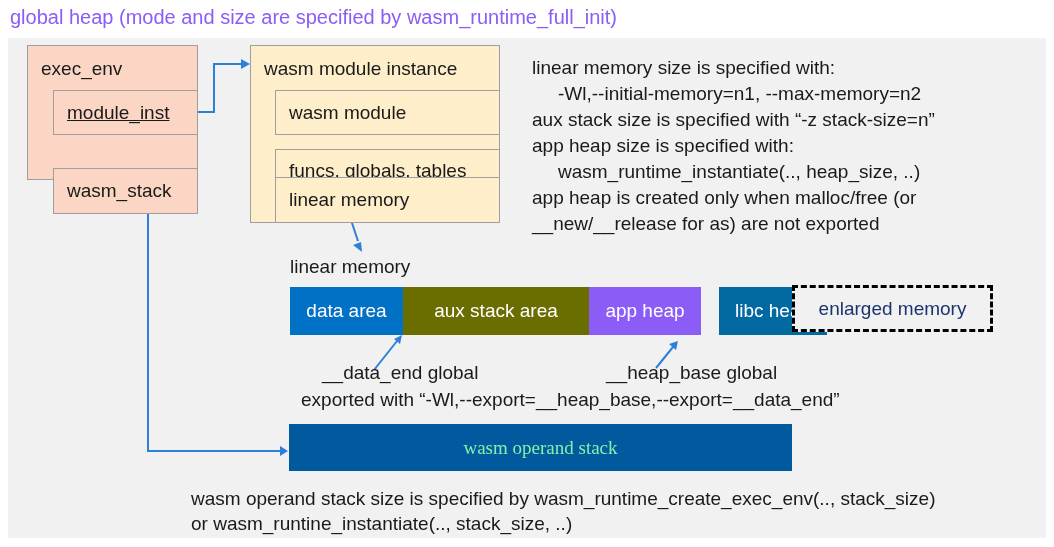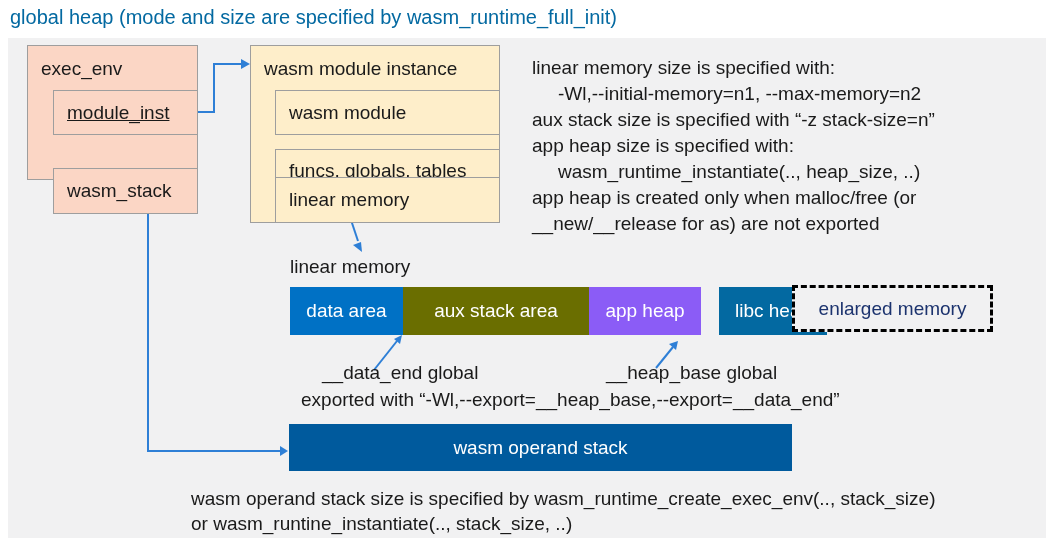--- a/index.html
+++ b/index.html
@@ -1,18 +1,18 @@
 <!DOCTYPE html>
 <html><head>
 <meta charset="utf-8">
 <style>
   html,body{margin:0;padding:0;background:#fff;}
   .stage{position:relative;width:1054px;height:547px;background:#fff;
          font-family:"Liberation Sans", sans-serif;color:#1a1a1a;overflow:hidden;}
-  .title{position:absolute;left:10px;top:6px;font-size:20px;color:#0369a1;}
+  .title{position:absolute;left:10px;top:6px;font-size:20px;color:#8b5cf6;}
   .panel{position:absolute;left:8px;top:38px;width:1038px;height:500px;background:#f1f1f2;}
   .overlay{position:absolute;left:0;top:0;width:1054px;height:547px;pointer-events:none;}
   .conn{fill:none;stroke:#2e7fd6;stroke-width:2;}
   .connf{fill:#2e7fd6;stroke:none;}
   .box{position:absolute;box-sizing:border-box;border:1px solid #9e9e9e;}
   .box-exec{left:27px;top:45px;width:171px;height:135px;background:#fbd6c5;}
   .box-inst{left:250px;top:45px;width:250px;height:178px;background:#feeeca;}
   .boxhead{position:absolute;box-sizing:border-box;display:flex;align-items:center;
            padding-left:13px;font-size:19px;}
   .row{position:absolute;box-sizing:border-box;border:1px solid #9e9e9e;display:flex;
@@ -28,21 +28,21 @@
   .seg-aux{width:186px;background:#6a6e00;}
   .seg-app{width:112px;background:#8b5cf6;}
   .seg-libc{width:108px;background:#0369a1;margin-left:18px;}
   .enlarged{position:absolute;left:792px;top:285px;width:201px;height:47px;box-sizing:border-box;
             border:3px dashed #000;background:#f1f1f2;color:#1c336e;display:flex;align-items:center;
             justify-content:center;font-size:19px;}
   .lbl-dataend{position:absolute;left:322px;top:362px;font-size:19px;text-align:right;}
   .lbl-heapbase{position:absolute;left:606px;top:362px;font-size:19px;}
   .lbl-exported{position:absolute;left:301px;top:389px;font-size:19px;}
   .opstack{position:absolute;left:289px;top:424px;width:503px;height:47px;background:#005a9d;
-           color:#ffffff;display:flex;align-items:center;justify-content:center;font-size:19px;}
+           color:#86efac;display:flex;align-items:center;justify-content:center;font-size:19px;font-family:Liberation Serif, serif;}
   .notes-bottom{position:absolute;left:191px;top:486px;font-size:19px;line-height:25px;}
 </style>
 </head>
 <body>
 
 <div class="stage">
 
   <div class="title">global heap (mode and size are specified by wasm_runtime_full_init)</div>
 
   <div class="panel"></div>

